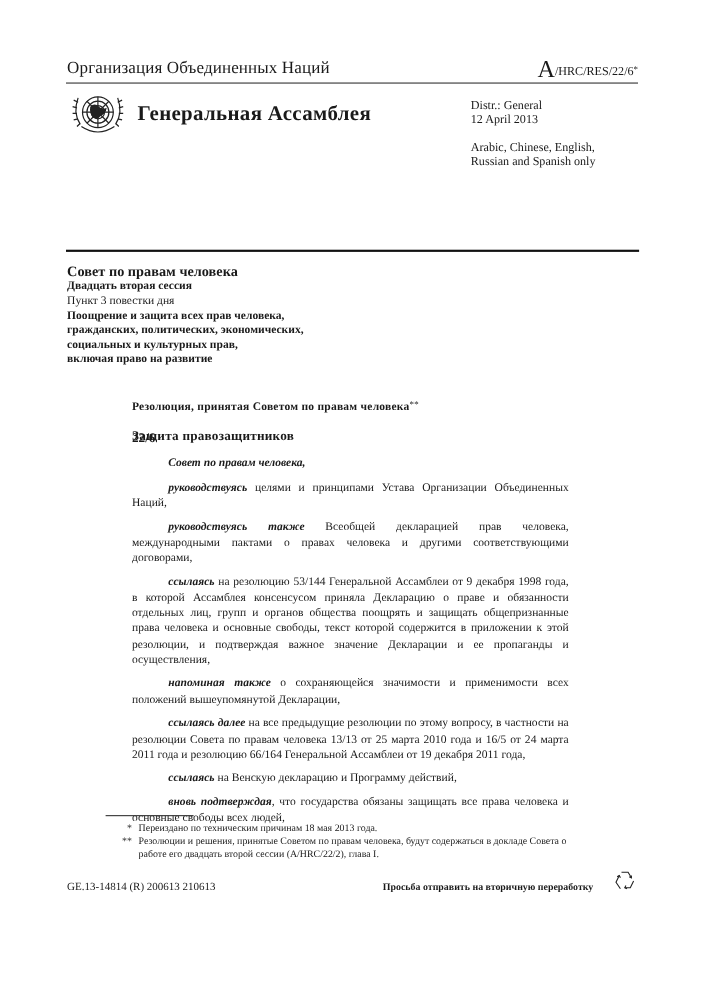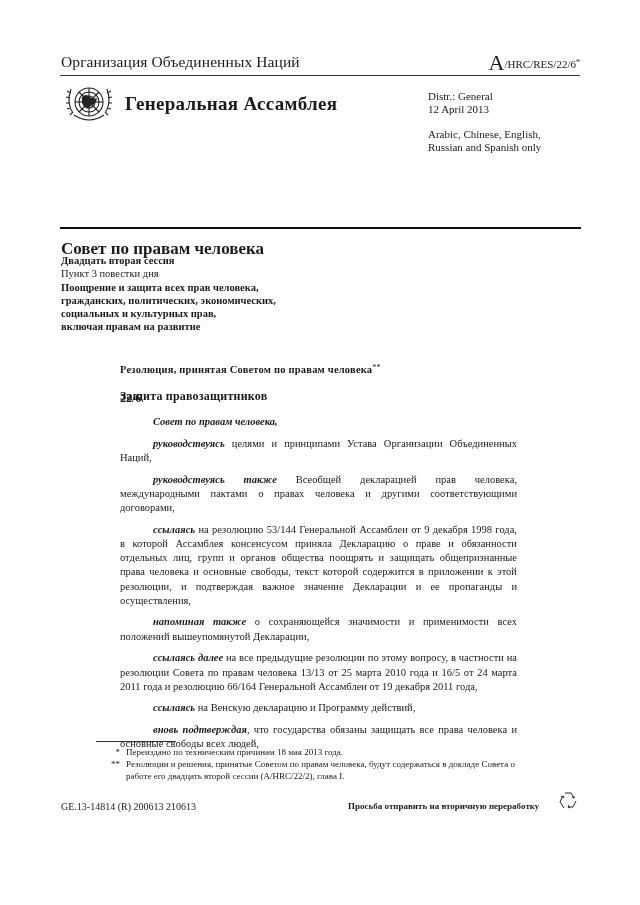--- a/index.html
+++ b/index.html
@@ -11,21 +11,21 @@
     .org-name { left: 61px; top: 53px; font-size: 15.5px; letter-spacing: 0.1px; }
     .symbol { right: 60px; top: 52px; font-size: 11px; white-space: nowrap; }
     .symbol .big { font-size: 22px; line-height: 1; vertical-align: -2px; }
     .symbol .sup { font-size: 8px; vertical-align: 3px; }
     .rule-top { left: 60px; top: 75px; width: 520px; height: 1px; background: #333; }
     .logo { left: 62px; top: 79px; width: 54px; height: 48px; }
     .assembly { left: 125px; top: 93px; font-size: 19px; font-weight: bold; letter-spacing: 0.3px; }
     .distr { left: 428px; top: 90px; font-size: 11px; line-height: 13px; }
     .langs { left: 428px; top: 128px; font-size: 11px; line-height: 13px; }
     .rule-thick { left: 60px; top: 227px; width: 521px; height: 2px; background: #111; }
-    .council { left: 61px; top: 239px; font-size: 17px; font-weight: bold; }
+    .council { left: 61px; top: 239px; font-size: 13px; font-weight: bold; }
     .session { left: 61px; top: 255px; font-size: 10.5px; font-weight: bold; }
     .item { left: 61px; top: 268px; font-size: 10.5px; }
     .agenda { left: 61px; top: 281px; font-size: 10.5px; font-weight: bold; line-height: 13px; width: 260px; }
     .adopted { left: 120px; top: 343px; font-size: 10.5px; font-weight: bold; letter-spacing: 0.2px; margin-top: 20px; }
     .adopted .ast { font-weight: normal; font-size: 8px; vertical-align: 3px; }
     .res-num { left: 120px; top: 375px; font-size: 12px; font-weight: bold; margin-top: 16px; }
     .res-title { left: 120px; top: 389px; font-size: 12px; font-weight: bold; letter-spacing: 0.2px; }
     .body-text { left: 120px; top: 415px; width: 397px; font-size: 10.5px; line-height: 14.2px; text-align: justify; }
     .body-text p { margin: 0 0 7.5px 0; text-indent: 33px; }
     .body-text i { font-style: italic; font-weight: bold; }
@@ -73,21 +73,21 @@
 
 <div class="abs rule-thick"></div>
 
 <div class="abs council">Совет по правам человека</div>
 <div class="abs session">Двадцать вторая сессия</div>
 <div class="abs item">Пункт 3 повестки дня</div>
 <div class="abs agenda">
   <div>Поощрение и защита всех прав человека,</div>
   <div>гражданских, политических, экономических,</div>
   <div>социальных и культурных прав,</div>
-  <div>включая правам на развитие</div>
+  <div>включая право на развитие</div>
 </div>
 
 <div class="abs adopted"><span>Резолюция, принятая Советом по правам человека</span><span class="ast">**</span></div>
 
 <div class="abs res-num">22/6</div>
 <div class="abs res-title">Защита правозащитников</div>
 
 <div class="abs body-text">
   <p><i>Совет по правам человека,</i><span></span></p>
   <p><i>руководствуясь</i><span> целями и принципами Устава Организации Объединенных Наций,</span></p>

